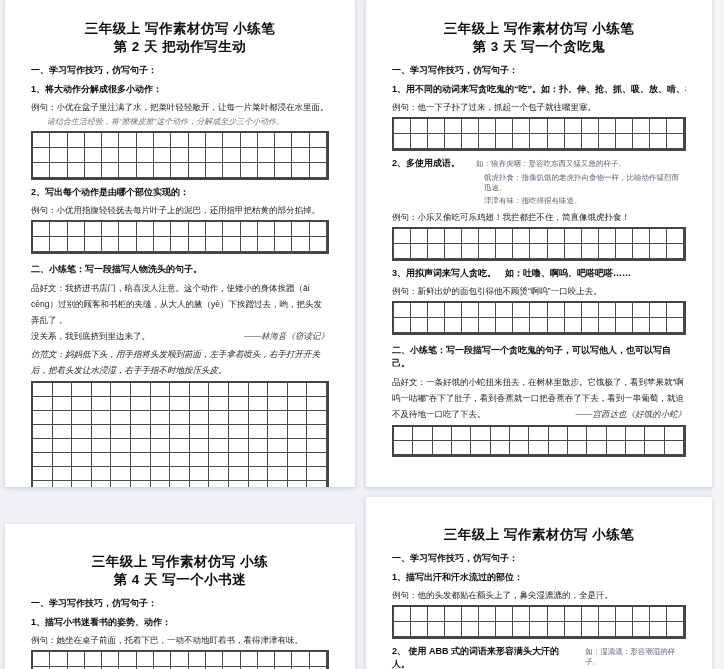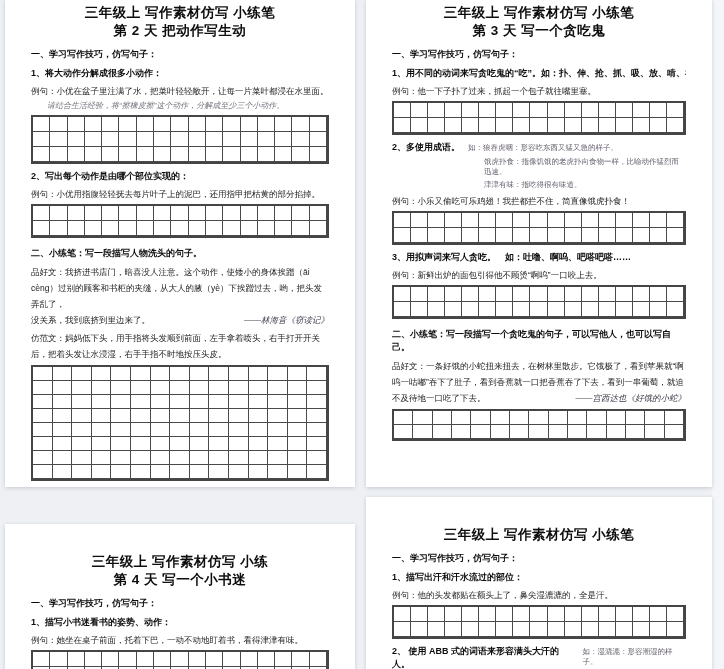--- a/index.html
+++ b/index.html
@@ -8,35 +8,35 @@
     background:#eef0f4;
     font-family:"Liberation Sans","DejaVu Sans",sans-serif;
     color:#1c1c1c;
   }
   .gutter{position:absolute;right:0;top:0;width:12px;height:669px;background:#f3f5f8;}
   .page{position:absolute;background:#fff;box-shadow:0 1px 4px rgba(40,50,80,.20);overflow:hidden;}
   #page1{left:5px;top:0;width:350px;height:487px;}
   #page2{left:366px;top:0;width:346px;height:487px;}
   #page3{left:5px;top:524px;width:350px;height:172px;}
   #page4{left:366px;top:497px;width:346px;height:172px;}
-  .inner{padding:4px 26px 0 26px;}
+  .inner{padding:20px 26px 0 26px;}
   #page3 .inner,#page4 .inner{padding-top:29px;}
   .h1,.h2{font-size:13.5px;font-weight:bold;text-align:center;line-height:18px;color:#0d0d0d;letter-spacing:.5px;}
   .sec{font-size:9px;font-weight:bold;margin-top:8px;color:#0d0d0d;}
   .item{font-size:9px;font-weight:bold;margin-top:6px;color:#0d0d0d;}
   .oneline{white-space:nowrap;overflow:hidden;}
   .ex{font-size:8.5px;margin-top:5px;color:#222;line-height:12px;}
   .note{font-size:8px;font-style:italic;color:#75757f;margin:3px 0 2px 16px;}
-  .defline{display:flex;align-items:baseline;gap:8px;}
+  .defline{display:flex;align-items:baseline;gap:16px;}
   .def{font-size:7.5px;font-weight:normal;color:#66606e;}
   .defindent{font-size:7.5px;color:#66606e;margin:3px 0 0 92px;line-height:10px;}
   .good{font-size:8.5px;line-height:16px;margin-top:4px;color:#222;}
   .tailrow{display:flex;justify-content:space-between;font-size:8.5px;line-height:16px;color:#222;}
   .attr{font-style:italic;color:#3c3c4a;font-size:8.5px;}
-  .model{font-size:8.5px;line-height:16px;margin-top:2px;color:#222;}
+  .model{font-size:8.5px;line-height:16px;margin-top:2px;color:#222;font-style:italic;}
   .wgrid{display:grid;border:2px solid #454545;margin-top:4px;background:#fff;--ch:14px;}
   .wgrid.big{--ch:13px;margin-top:3px;}
   .wgrid i{display:block;height:var(--ch);border-right:1px solid #4a4a4a;border-bottom:1px solid #4a4a4a;}
   .mt8{margin-top:9px;}
 </style>
 </head>
 <body>
 
 <div class="stage">
   <div class="gutter"></div>

